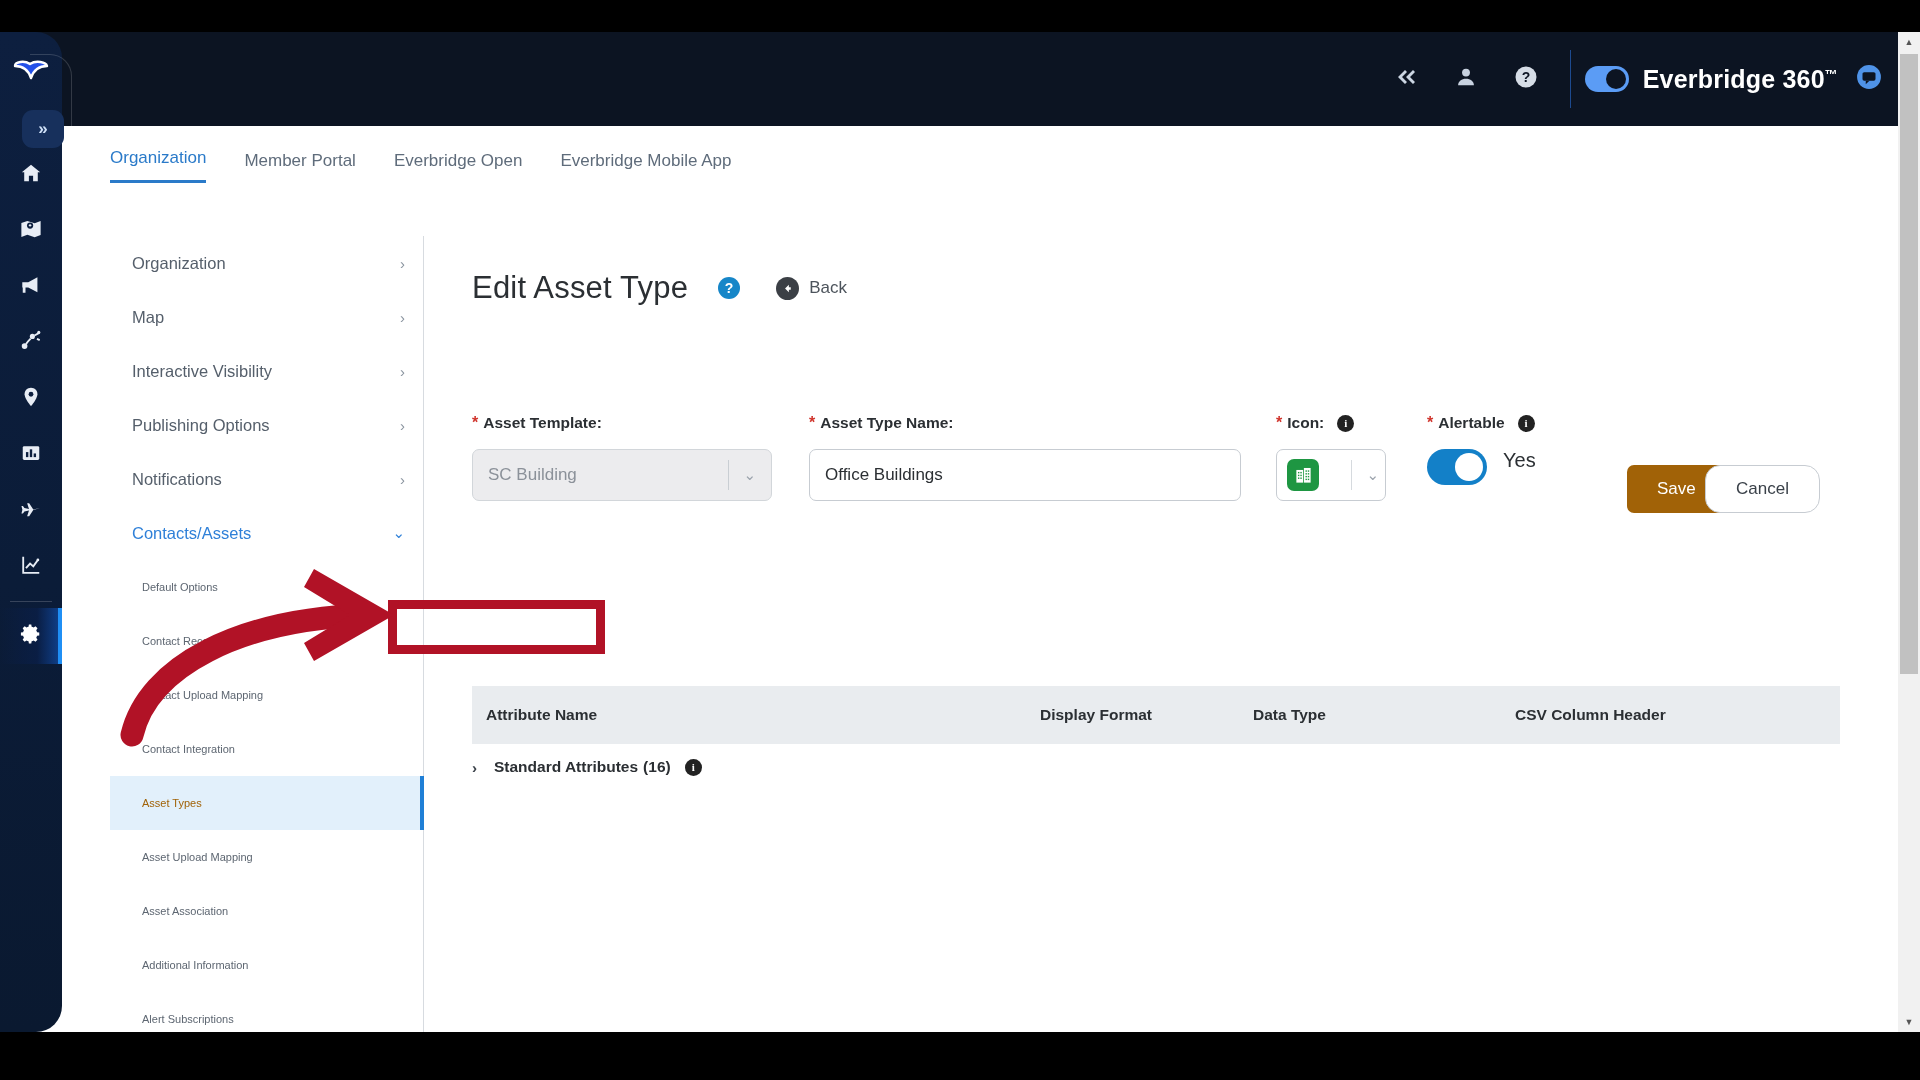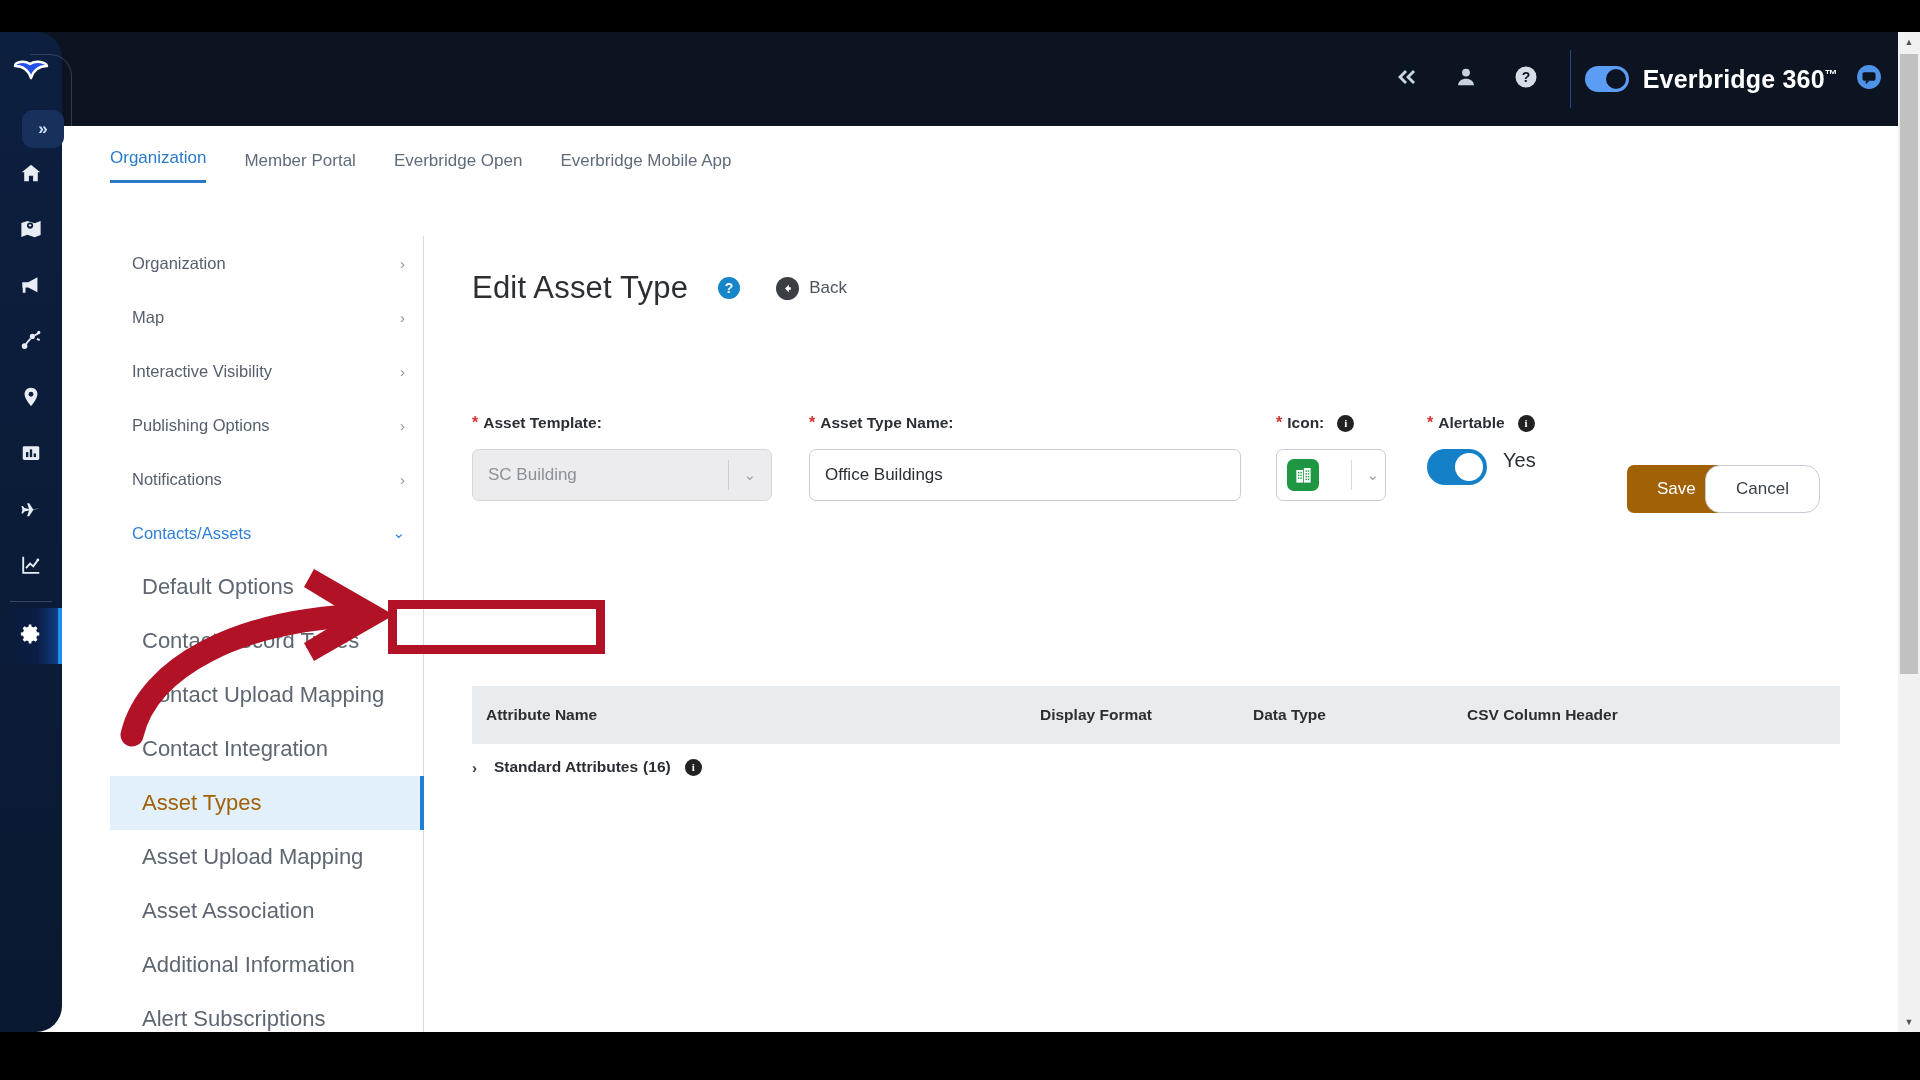--- a/index.html
+++ b/index.html
@@ -101,21 +101,21 @@
   }
   .menu-group {
     height:54px; display:flex; align-items:center; justify-content:space-between;
     padding:0 18px 0 22px; font-size:16.5px; color:#555f6b;
   }
   .menu-group.open { color:#2f80d8; }
   .menu-group .chev { color:#8a949f; font-size:15px; }
   .menu-group.open .chev { color:#2f80d8; }
   .menu-sub {
     height:54px; display:flex; align-items:center; padding-left:32px;
-    font-size:22px; color:#5d6671; position:relative;
+    font-size:11px; color:#5d6671; position:relative;
   }
   .menu-sub.active {
     background:#e2f0fb; color:#a16207;
   }
   .menu-sub.active::after {
     content:""; position:absolute; right:-1px; top:0; width:4px; height:54px; background:#1f7fd6;
   }
 
   
   #main { position:absolute; left:362px; top:110px; width:1496px; height:796px; background:#fff; }
@@ -525,21 +525,21 @@
           <span>Save</span>
         </div>
         <div class="btn btn-ghost" style="position:absolute; left:1281px; top:229px;border-radius:15px;">
           <span>Cancel</span>
         </div>
 
         <div class="table-head">
           <span class="th" style="left:14px;">Attribute Name</span>
           <span class="th" style="left:568px;">Display Format</span>
           <span class="th" style="left:781px;">Data Type</span>
-          <span class="th" style="left:995px;">CSV Column Header</span>
+          <span class="th" style="left:1043px;">CSV Column Header</span>
         </div>
 
         <div class="std-row">
           <span class="caret">›</span>
           <span>Standard Attributes</span>
           <span class="count">(16)</span>
           <span class="info-dot">
               <span>i</span>
             </span>
         </div>

